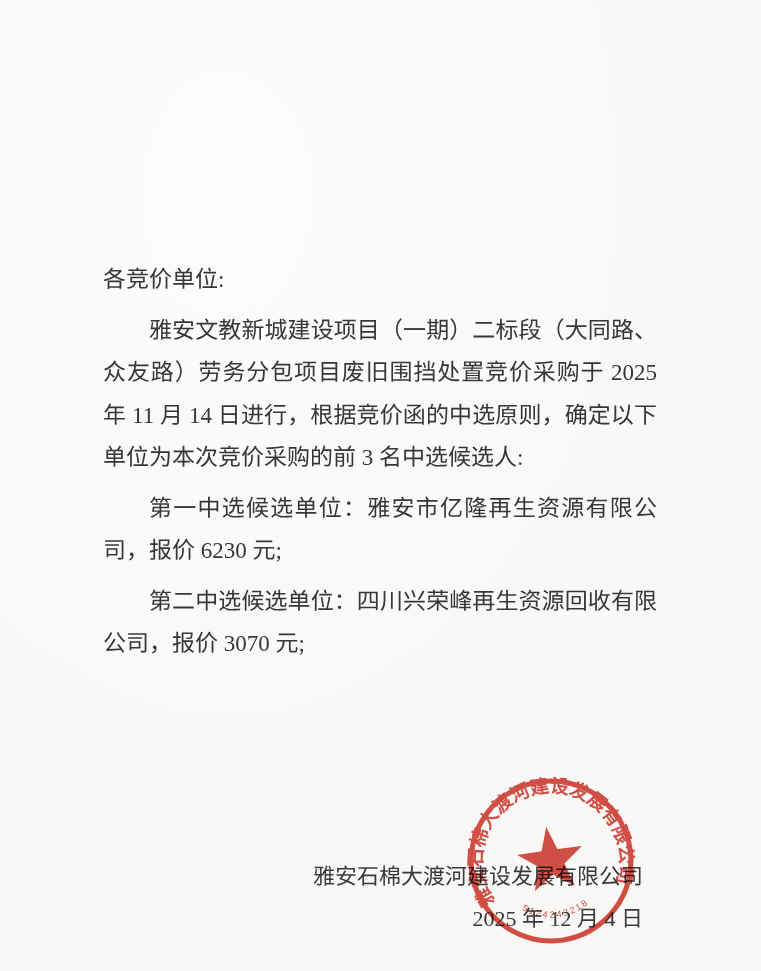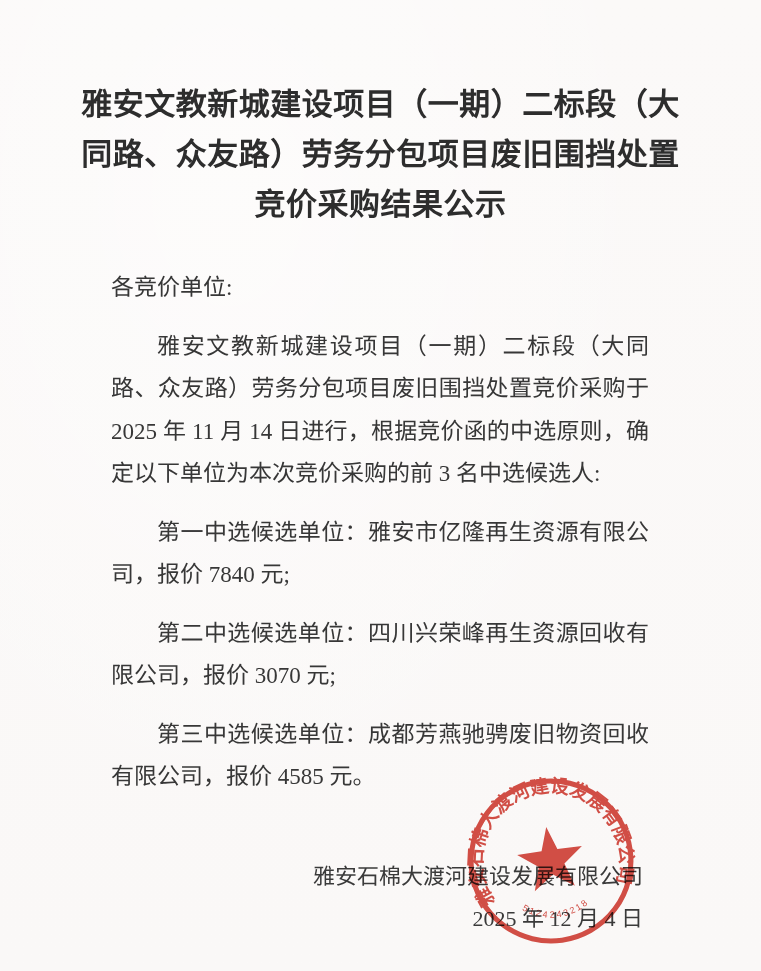--- a/index.html
+++ b/index.html
@@ -37,21 +37,21 @@
     position: absolute;
     top: 251px;
     left: 95px;
     width: 570px;
     font-size: 23px;
     line-height: 42.5px;
     text-align: justify;
     color: #373737;
   }
   .doc-body p {
-    margin: 16px;
+    margin: 8px;
     padding: 0;
   }
   .doc-body p.indent {
     text-indent: 2em;
   }
   .signature-block {
     position: absolute;
     top: 856px;
     right: 118px;
     text-align: right;
@@ -82,32 +82,26 @@
   .seal .seal-code-text {
     font-size: 9px;
     font-weight: 400;
   }
 </style>
 </head>
 <body>
 
 <div class="page">
 
-  <div class="doc-title">
-    <div>雅安文教新城建设项目（一期）二标段（大</div>
-    <div>同路、众友路）劳务分包项目废旧围挡处置</div>
-    <div>竞价采购结果公示</div>
-  </div>
 
   <div class="doc-body">
     <p>各竞价单位:</p>
     <p class="indent">雅安文教新城建设项目（一期）二标段（大同路、众友路）劳务分包项目废旧围挡处置竞价采购于 2025 年 11 月 14 日进行，根据竞价函的中选原则，确定以下单位为本次竞价采购的前 3 名中选候选人:</p>
-    <p class="indent">第一中选候选单位：雅安市亿隆再生资源有限公司，报价 7840 元;</p>
+    <p class="indent">第一中选候选单位：雅安市亿隆再生资源有限公司，报价 6230 元;</p>
     <p class="indent">第二中选候选单位：四川兴荣峰再生资源回收有限公司，报价 3070 元;</p>
-    <p class="indent">第三中选候选单位：成都芳燕驰骋废旧物资回收有限公司，报价 4585 元。</p>
   </div>
 
   <div class="signature-block">
     <div>雅安石棉大渡河建设发展有限公司</div>
     <div>2025 年 12 月 4 日</div>
   </div>
 
   <svg class="seal" viewBox="0 0 170 170" aria-hidden="true">
     <defs>
       <path id="sealTopArc" d="M 26,119 A 68 68 0 1 1 144,119" fill="none"></path>

